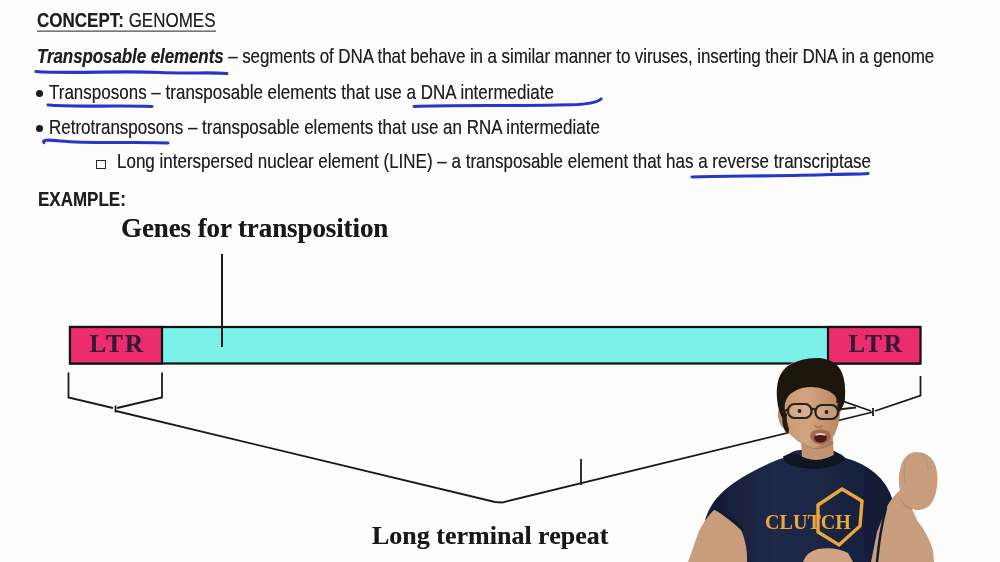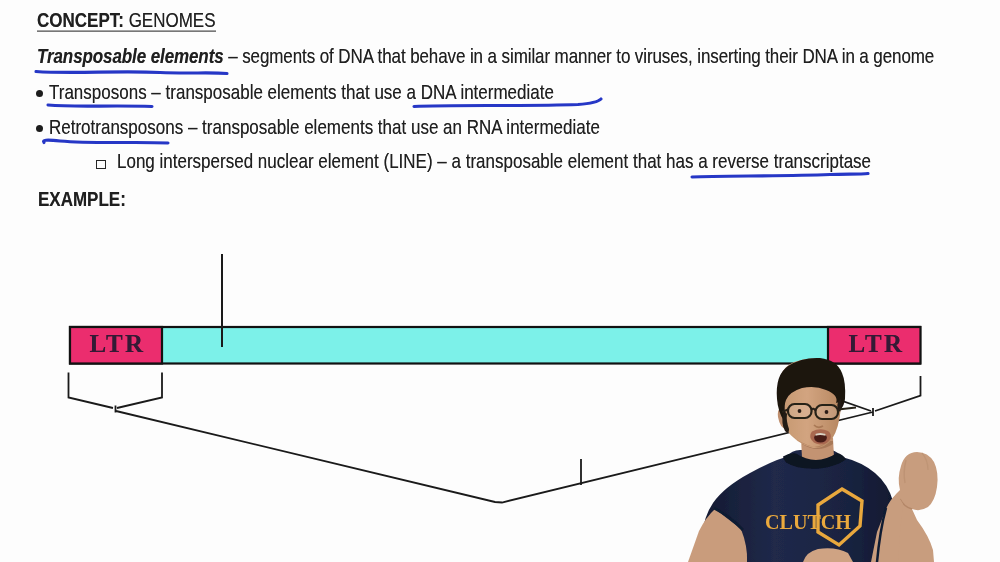--- a/index.html
+++ b/index.html
@@ -46,20 +46,22 @@
   <div class="ln" style="left:37px;top:12.6px;height:17.2px;border-bottom:1px solid #454545;"><b>CONCEPT:</b> GENOMES</div>
   <div class="ln" style="left:37px;top:48.6px;letter-spacing:-0.1px;"><b><i>Transposable elements</i></b> – segments of DNA that behave in a similar manner to viruses, inserting their DNA in a genome</div>
   <div class="dot" style="left:36px;top:90px;"></div>
   <div class="ln" style="left:49px;top:84.6px;">Transposons – transposable elements that use a DNA intermediate</div>
   <div class="dot" style="left:36px;top:125px;"></div>
   <div class="ln" style="left:49px;top:119.6px;">Retrotransposons – transposable elements that use an RNA intermediate</div>
   <div style="position:absolute;left:96px;top:160px;width:7.5px;height:7px;border:1.4px solid #262626;"></div>
   <div class="ln" style="left:117px;top:154.1px;">Long interspersed nuclear element (LINE) – a transposable element that has a reverse transcriptase</div>
   <div class="ln" style="left:38px;top:191.6px;font-weight:bold;">EXAMPLE:</div>
 
+  <div class="serifb" style="left:121px;top:214.8px;font-size:27px;line-height:27px;letter-spacing:-0.1px;">Genes for transposition</div>
+  <div class="serifb" style="left:372px;top:523px;font-size:26px;line-height:26px;">Long terminal repeat</div>
   <div class="serifb" style="left:89.5px;top:331px;font-size:25px;line-height:25px;letter-spacing:2.2px;color:#341a36;">LTR</div>
   <div class="serifb" style="left:848.5px;top:331px;font-size:25px;line-height:25px;letter-spacing:2.2px;color:#341a36;">LTR</div>
 
   <svg id="person" width="1000" height="562" viewBox="0 0 1000 562">
     <defs>
       <linearGradient id="shirtg" x1="0" y1="0" x2="1" y2="0">
         <stop offset="0" stop-color="#131a31"></stop>
         <stop offset="0.38" stop-color="#20294a"></stop>
         <stop offset="0.75" stop-color="#192340"></stop>
         <stop offset="1" stop-color="#101830"></stop>

